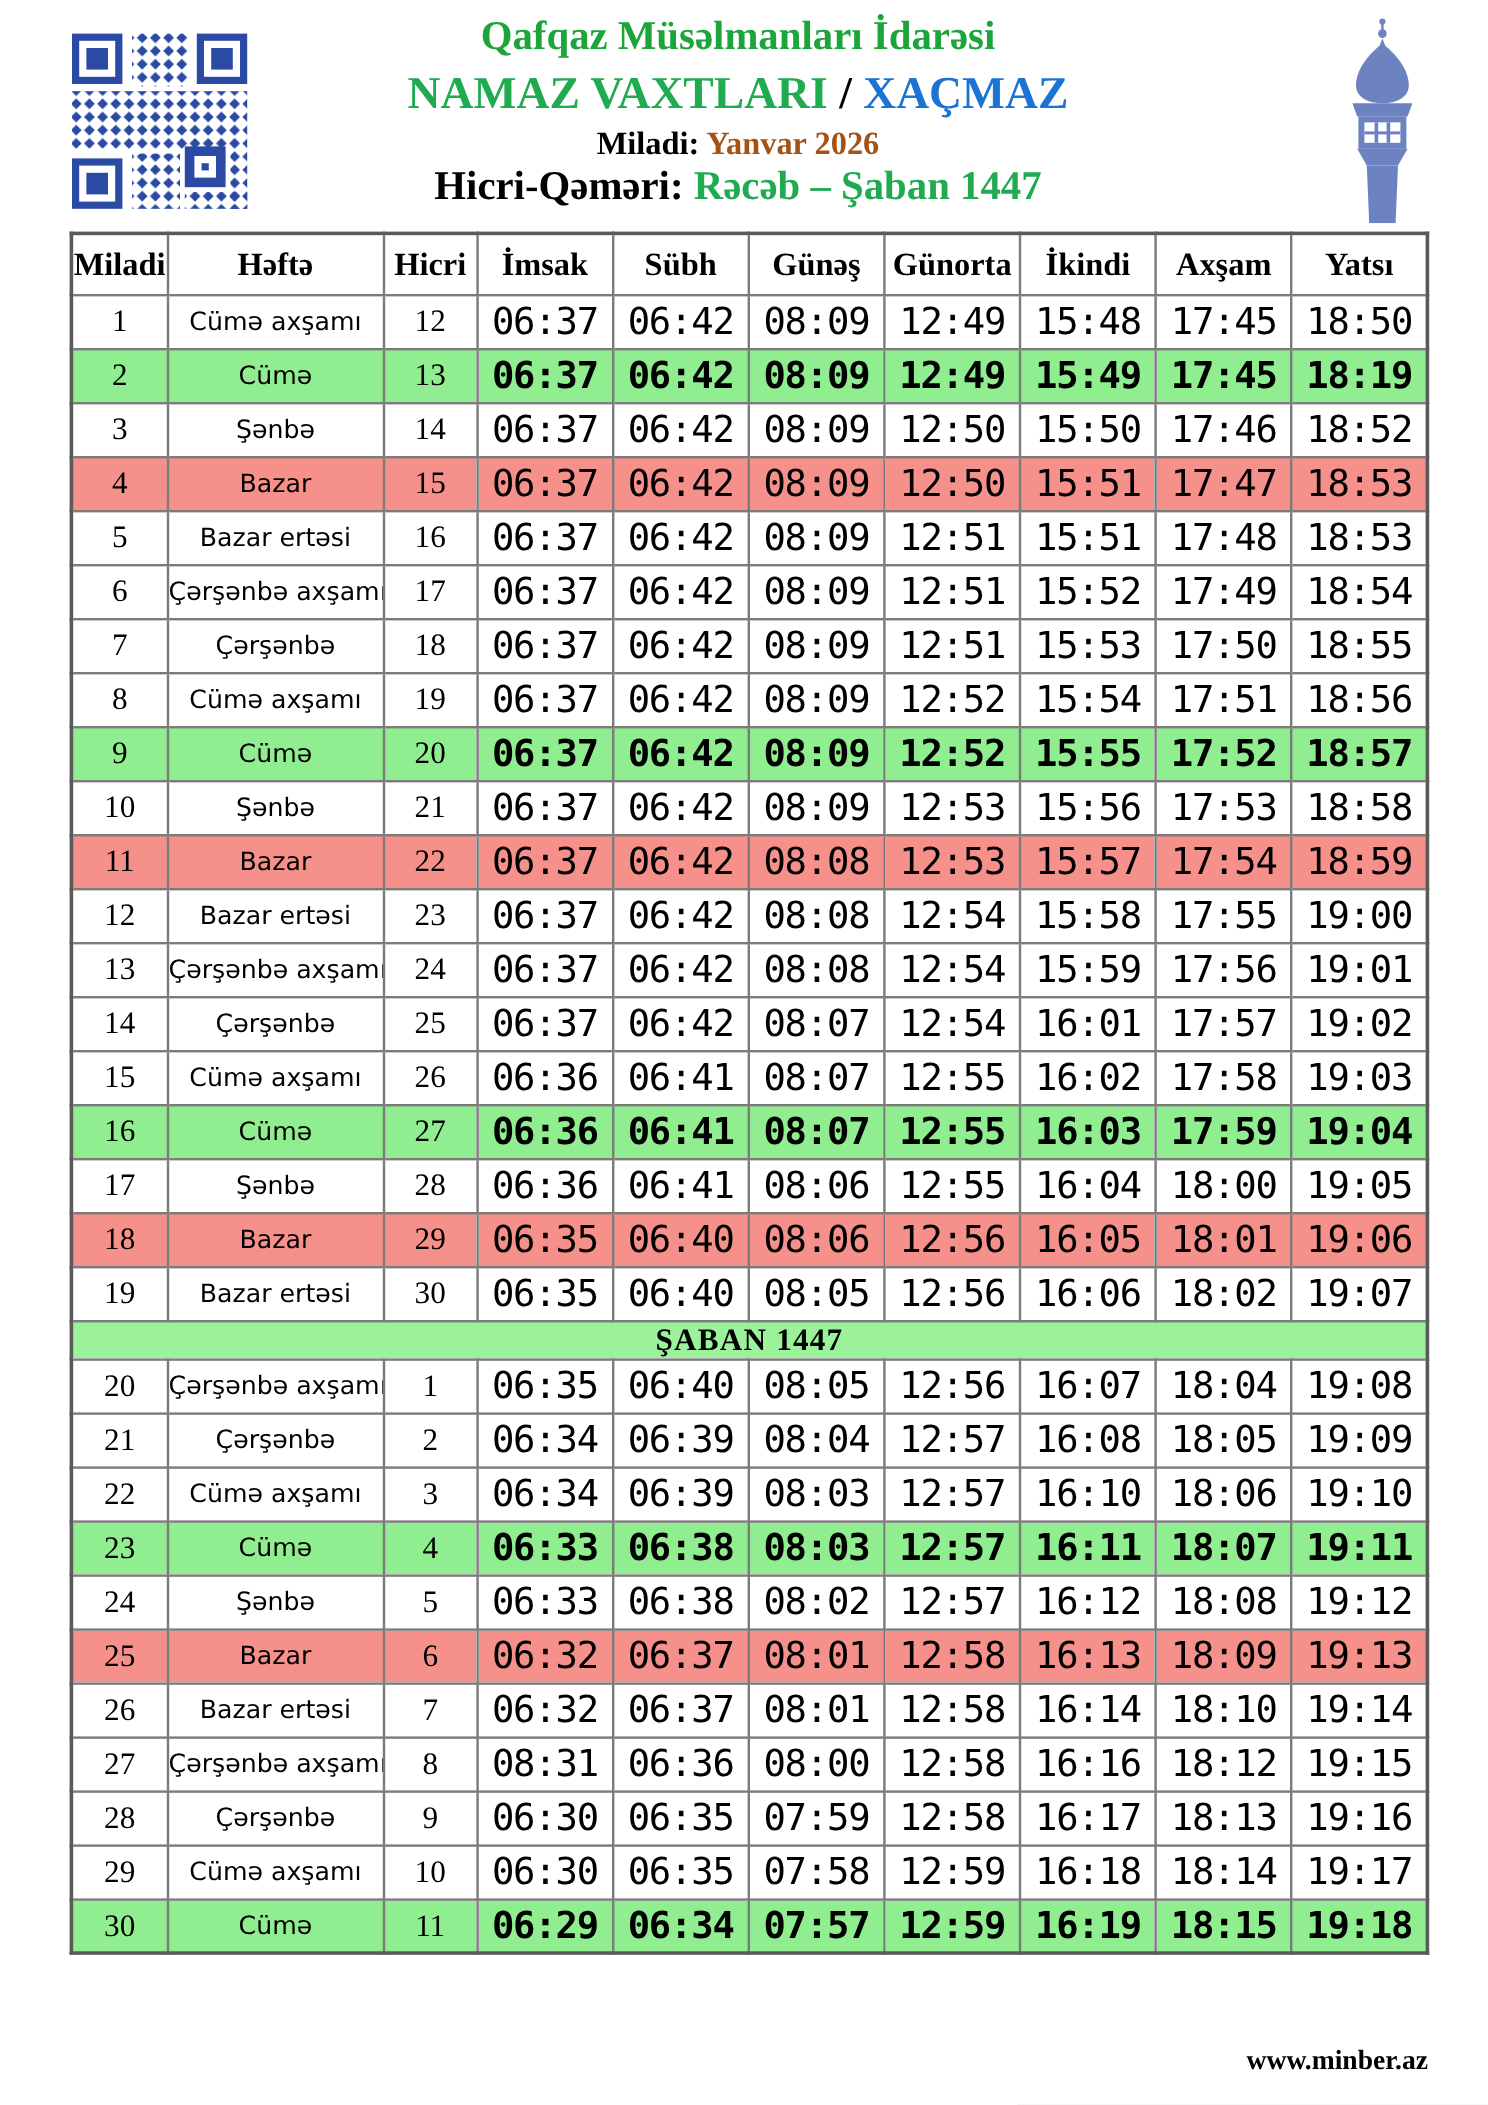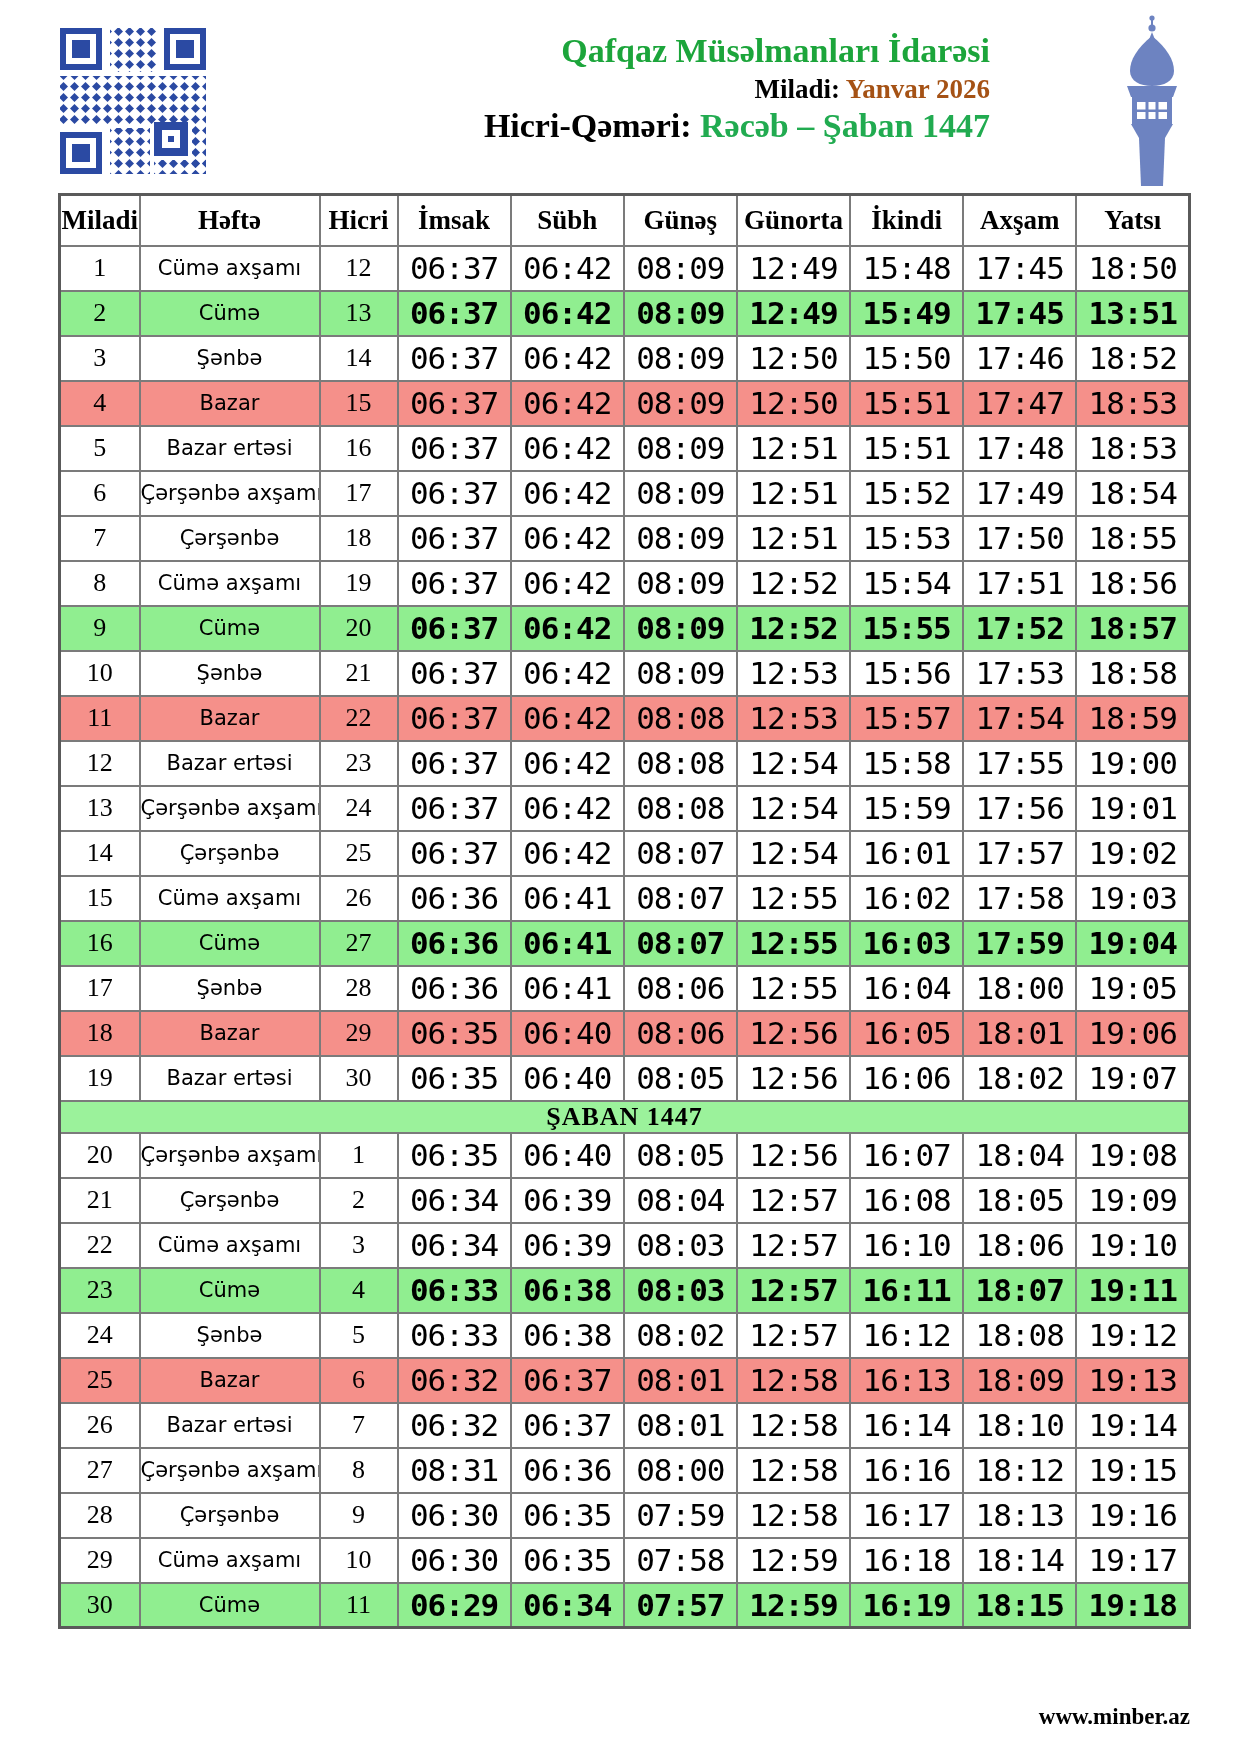--- a/index.html
+++ b/index.html
@@ -5,21 +5,21 @@
   * { margin:0; padding:0; box-sizing:border-box; }
   html,body { background:#e8e8e8; }
   .page {
     position:relative; width:1240px; height:1754px; margin:0 auto;
     background:#ffffff; overflow:hidden;
     font-family:"Liberation Serif", serif; color:#000;
   }
   
   .qr { position:absolute; left:58px; top:26px; }
   .minaret { position:absolute; left:1116px; top:14px; }
-  .titles { position:absolute; left:240px; top:32px; width:750px; text-align:right; }
+  .titles { position:absolute; left:240px; top:12px; width:750px; text-align:center; }
   .org   { font-size:34px; font-weight:bold; color:var(--org_green); }
   .line-main { font-size:38px; font-weight:bold; margin-top:6px; }
   .line-main .namaz { color:var(--namaz_green); }
   .line-main .slash { color:#000; }
   .line-main .city  { color:var(--city_blue); }
   .line-miladi { font-size:27px; font-weight:bold; margin-top:4px; }
   .line-miladi .val { color:var(--month_brown); }
   .line-hicri { font-size:34px; font-weight:bold; margin-top:2px; }
   .line-hicri .val { color:var(--hicri_green); }
   
@@ -92,20 +92,21 @@
     <rect x="21" y="88" width="30" height="17" fill="#fff"></rect>
     <g fill="#6D83C1">
       <rect x="29.5" y="88" width="3" height="17"></rect>
       <rect x="39.5" y="88" width="3" height="17"></rect>
       <rect x="21" y="95.5" width="30" height="2.5"></rect>
     </g>
   </svg>
 
   <div class="titles">
     <div class="org">Qafqaz Müsəlmanları İdarəsi</div>
+    <div class="line-main"><span class="namaz">NAMAZ VAXTLARI</span><span class="slash"> / </span><span class="city">XAÇMAZ</span></div>
     <div class="line-miladi"><span class="lbl">Miladi:</span> <span class="val">Yanvar 2026</span></div>
     <div class="line-hicri"><span class="lbl">Hicri-Qəməri:</span> <span class="val">Rəcəb – Şaban 1447</span></div>
   </div>
 
   <table class="prayer">
     <colgroup>
       <col style="width:80px">
         <col style="width:180px">
         <col style="width:78px">
       <col>
@@ -146,21 +147,21 @@
         <tr class="data-row friday">
           <td class="c-miladi">2</td>
           <td class="c-hefte">Cümə</td>
           <td class="c-hicri">13</td>
           <td class="c-time">06:37</td>
           <td class="c-time">06:42</td>
           <td class="c-time">08:09</td>
           <td class="c-time">12:49</td>
           <td class="c-time">15:49</td>
           <td class="c-time">17:45</td>
-          <td class="c-time">13:51</td>
+          <td class="c-time">18:19</td>
         </tr>
         <tr class="data-row none">
           <td class="c-miladi">3</td>
           <td class="c-hefte">Şənbə</td>
           <td class="c-hicri">14</td>
           <td class="c-time">06:37</td>
           <td class="c-time">06:42</td>
           <td class="c-time">08:09</td>
           <td class="c-time">12:50</td>
           <td class="c-time">15:50</td>

